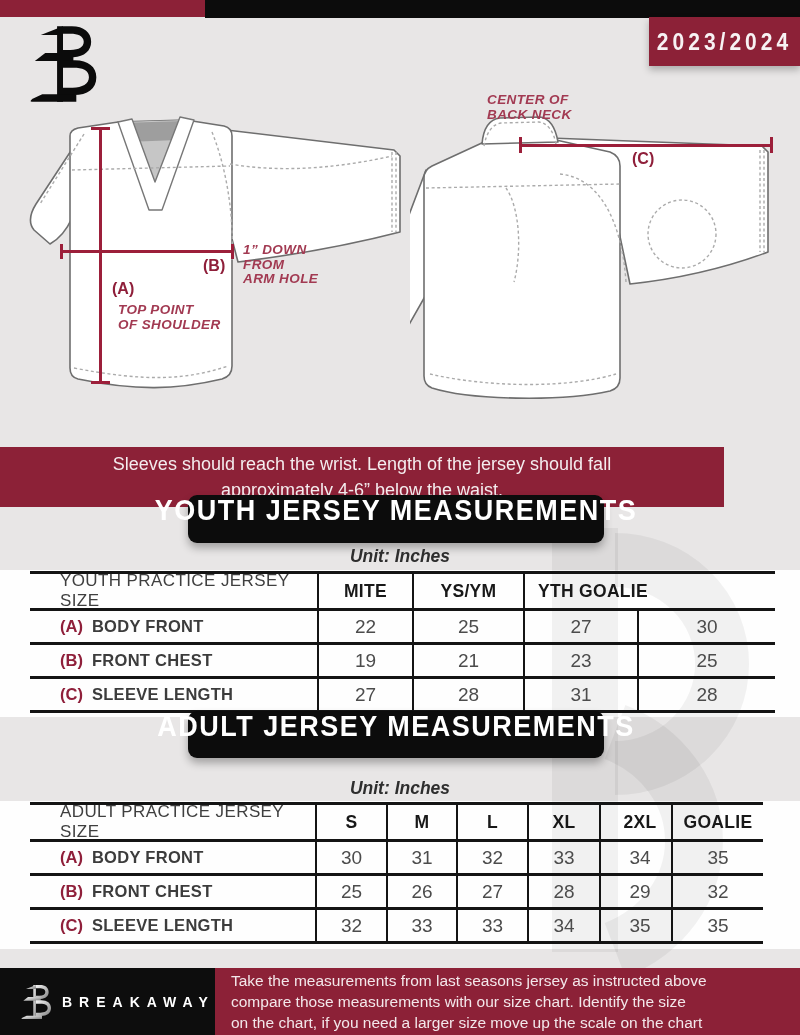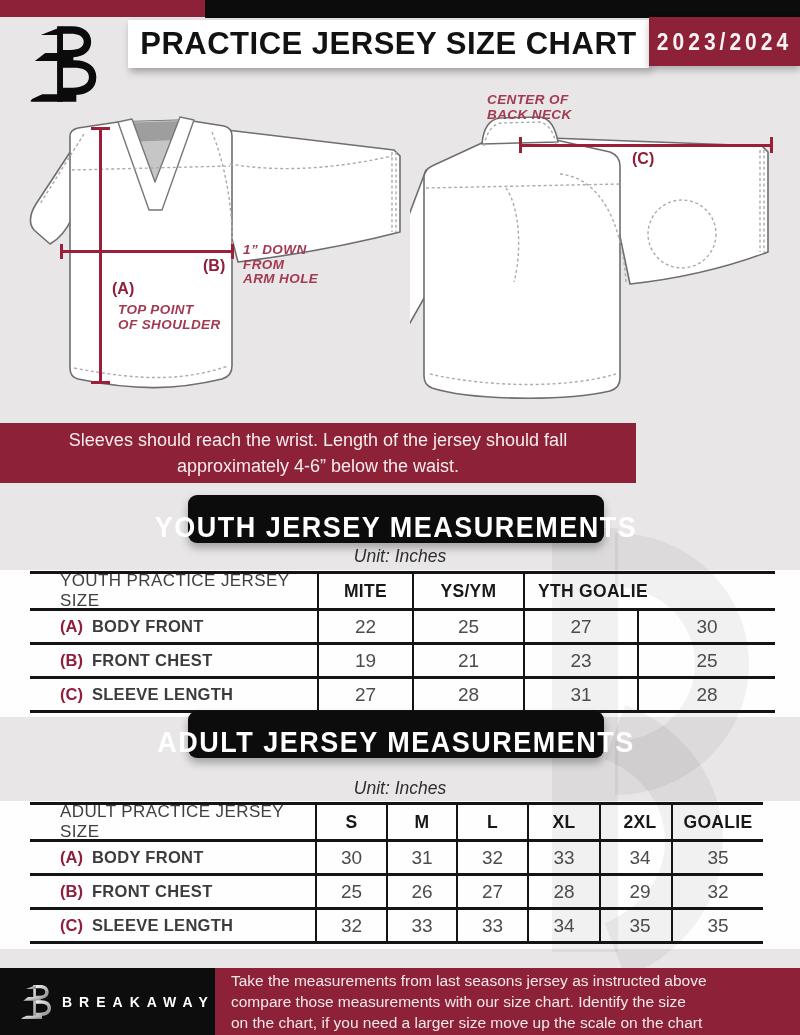--- a/index.html
+++ b/index.html
@@ -25,37 +25,37 @@
   }
   .season-box span{display:inline-block;font-size:21px;font-weight:700;letter-spacing:4px;color:#f7f2f3;transform:scaleY(1.15);white-space:nowrap;}
   
   .front-jersey{position:absolute;left:26px;top:110px;width:384px;height:296px;}
   .back-jersey{position:absolute;left:410px;top:112px;width:382px;height:292px;}
   .mline{position:absolute;background:#9c1f3a;z-index:2;}
   .mkey{position:absolute;z-index:2;font-size:16px;font-weight:800;color:#8f1f3a;}
   .mdesc{position:absolute;z-index:2;font-size:13.5px;font-style:italic;font-weight:600;color:#a23a52;line-height:14.5px;letter-spacing:.4px;}
   
   .banner{
-    position:absolute;left:0;top:423px;width:636px;height:60px;background:#8c2137;
+    position:absolute;left:0;top:447px;width:724px;height:60px;background:#8c2137;
     display:flex;flex-direction:column;align-items:center;justify-content:center;z-index:2;
   }
   .banner div{color:#f4ecee;font-size:18px;line-height:26px;}
   
   .band-white{position:absolute;left:0;width:800px;background:#fefefe;z-index:0;}
   #band-youth{top:570px;height:147px;}
   #band-adult{top:801px;height:148px;}
   .pill{
     position:absolute;left:188px;width:416px;background:#0c0c0c;border-radius:9px;
-    display:flex;align-items:flex-end;justify-content:center;z-index:2;
+    display:flex;align-items:flex-start;justify-content:center;z-index:2;
     box-shadow:0 5px 9px rgba(0,0,0,.30);
   }
   #pill-youth{top:495px;height:48px;}
   #pill-adult{top:711px;height:47px;}
   .pill span{display:inline-block;color:#fff;font-size:27px;font-weight:700;letter-spacing:1.5px;transform:scaleY(1.12);white-space:nowrap;}
-  .unit{position:absolute;left:0;width:800px;text-align:center;font-style:italic;font-size:17.5px;font-weight:400;color:#2e2e2e;z-index:2;}
+  .unit{position:absolute;left:0;width:800px;text-align:center;font-style:italic;font-size:17.5px;font-weight:700;color:#2e2e2e;z-index:2;}
   #unit-youth{top:546px;}
   #unit-adult{top:778px;}
   
   .table{position:absolute;z-index:2;border-top:3px solid #141414;}
   #table-youth{left:30px;top:571px;width:745px;}
   #table-adult{left:30px;top:802px;width:733px;}
   .tr{display:flex;border-bottom:3px solid #141414;}
   .tr.head{height:37px;}
   .tr.data{height:34px;}
   .td{display:flex;align-items:center;justify-content:center;}
@@ -112,23 +112,20 @@
         <path d="M40,3 L48,3 L48,105 L40,105 Z"></path>
         <path d="M48,3 L48,15 L18,15 Z"></path>
         <path d="M48,3 L60,3 C76,3 86,11 86,24 C86,36 77,44 62,45 L48,45 L48,35 L58,35 C70,35 76,31 76,24 C76,16 68,13 58,13 L48,13 Z"></path>
         <path d="M62,39 L62,50 L10,50 L24,39 Z"></path>
         <path d="M48,49 L64,49 C82,49 93,58 93,72 C93,88 81,96 63,96 L48,96 L48,86 L61,86 C74,86 83,81 83,72 C83,62 74,59 62,59 L48,59 Z"></path>
         <path d="M66,95 L66,105 L6,105 Q2,105 7,101 L20,95 Z"></path>
       </g>
     </svg>
   </div>
 
-  <div class="title-box">
-    <span>PRACTICE JERSEY SIZE CHART</span>
-  </div>
   <div class="season-box">
     <span>2023/2024</span>
   </div>
 
   <div class="front-jersey">
     <svg viewBox="0 0 384 296" width="384" height="296">
       <g stroke="#6e6e6e" stroke-width="1.6" fill="#ffffff" stroke-linejoin="round">
         <path d="M60,18 L10,94 Q0,110 8,120 L24,134 Q38,126 46,108 L70,40 Z"></path>
         <path d="M150,14 L368,40 L374,46 L374,122 C320,136 260,146 212,152 L188,60 Z"></path>
         <path d="M44,26 Q44,20 52,18 L92,12 L160,10 L198,16 Q206,18 206,26 L206,256 Q206,266 196,269 C150,280 110,281 52,269 Q44,267 44,258 Z"></path>

